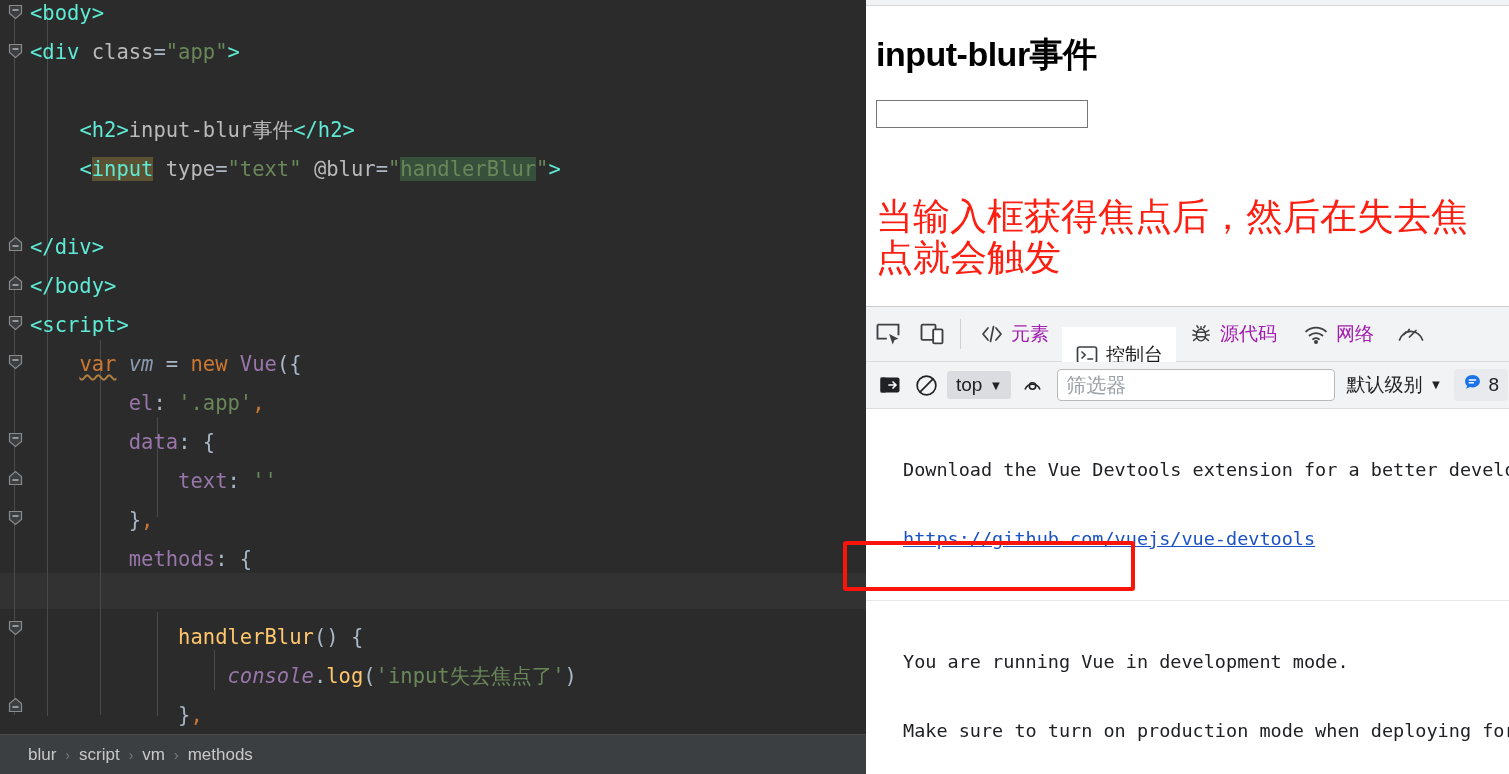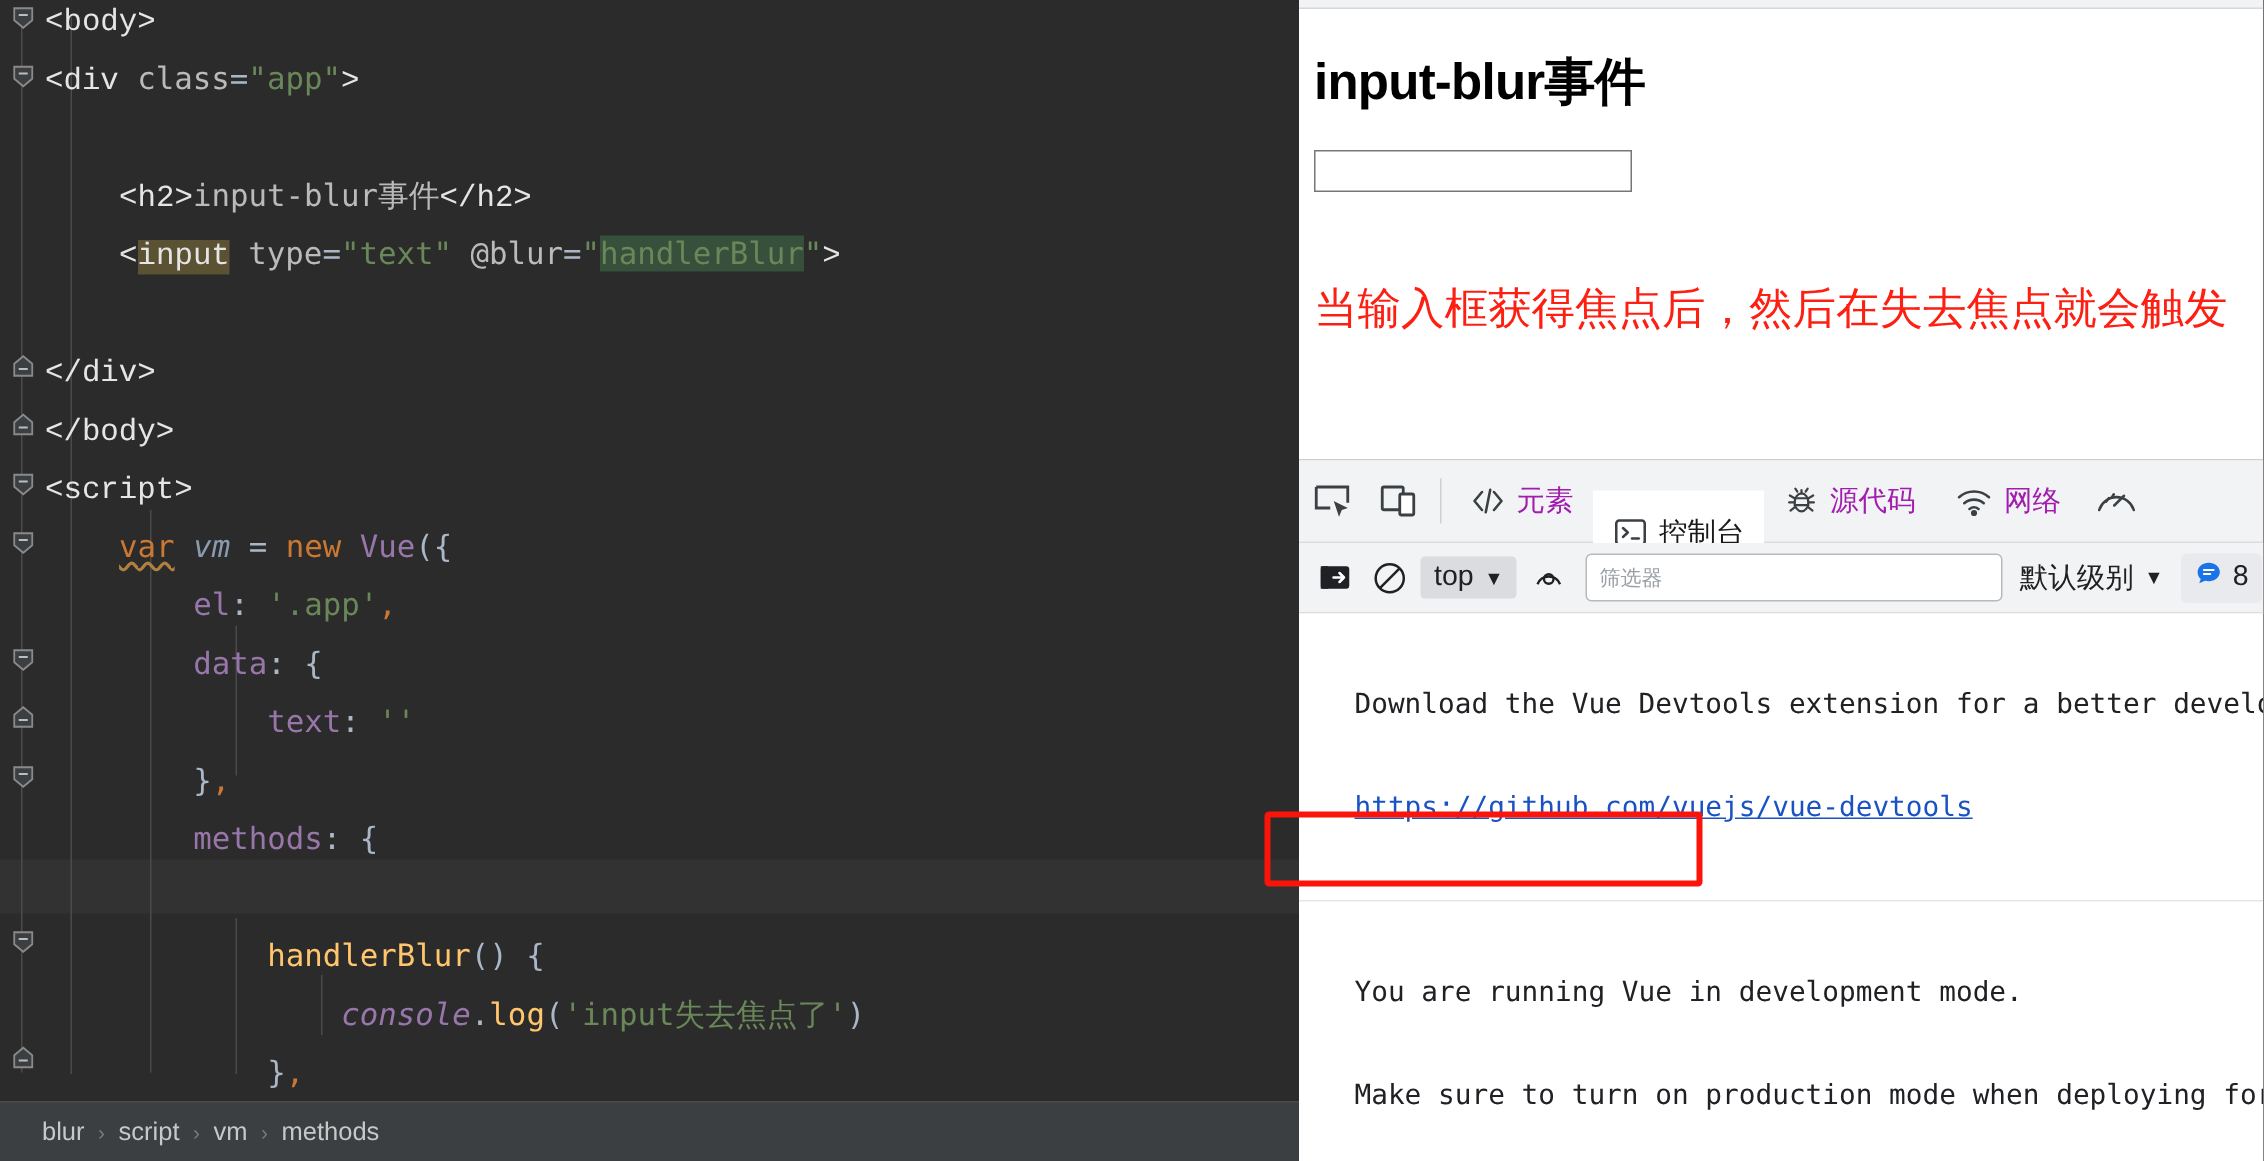--- a/index.html
+++ b/index.html
@@ -53,21 +53,21 @@
     font-family: "DejaVu Sans Mono", "Liberation Mono", monospace;
     font-size: 20.5px;
     line-height: 39px;
     white-space: pre;
   }
   .ln {
     position: absolute; left: 0;
     width: 866px; height: 39px;
     padding-left: 30px;
   }
-  .tag    { color: #e5e5e5; font-family: Liberation Mono, monospace; }
+  .tag    { color: #5eead4; }
   .attr   { color: #bababa; }
   .str    { color: #6a8759; }
   .kw     { color: #cc7832; }
   .cls    { color: #9876aa; }
   .punct  { color: #a9b7c6; }
   .fn     { color: #ffc66d; }
   .prop   { color: #9876aa; margin-top: 24px; }
   .local  { color: #8a9bb0; font-style: italic; }
   .hl-yellow { background: #5a5232; }
   .hl-green  { background: #37503c; }
@@ -120,24 +120,24 @@
     position: absolute; left: 10px; top: 94px;
     width: 212px; height: 28px;
     border: 1px solid #767676;
     background: #ffffff;
     font-family: "Liberation Sans", sans-serif;
     font-size: 15px;
     padding: 0 4px;
     color: #000;
   }
   #page-note {
-    position: absolute; left: 10px; top: 180px;
+    position: absolute; left: 10px; top: 190px;
     width: 620px;
     font-family: "Liberation Sans", sans-serif;
-    font-size: 29px;
+    font-size: 37px;
     line-height: 41px;
     color: #fc1f12;
   }
 
   
   #devtools {
     position: absolute; left: 0; top: 306px;
     width: 643px; height: 468px;
     background: #ffffff;
     border-top: 1px solid #cdcdcd;
@@ -209,21 +209,21 @@
   #filter-input {
     flex: 1 1 auto;
     height: 32px;
     min-width: 40px;
     margin: 0 7px;
     border: 1px solid #b9b9b9;
     border-radius: 4px;
     background: #ffffff;
     padding: 0 8px;
     font-family: "Liberation Sans", sans-serif;
-    font-size: 14px;
+    font-size: 20px;
     color: #202124;
   }
   #filter-input::placeholder { color: #9aa0a6; }
   #levels-select {
     display: flex; align-items: center; gap: 7px;
     padding: 0 5px;
     font-family: Liberation Serif, serif;
     font-size: 19px;
     color: #202124;
     flex: 0 0 auto;

